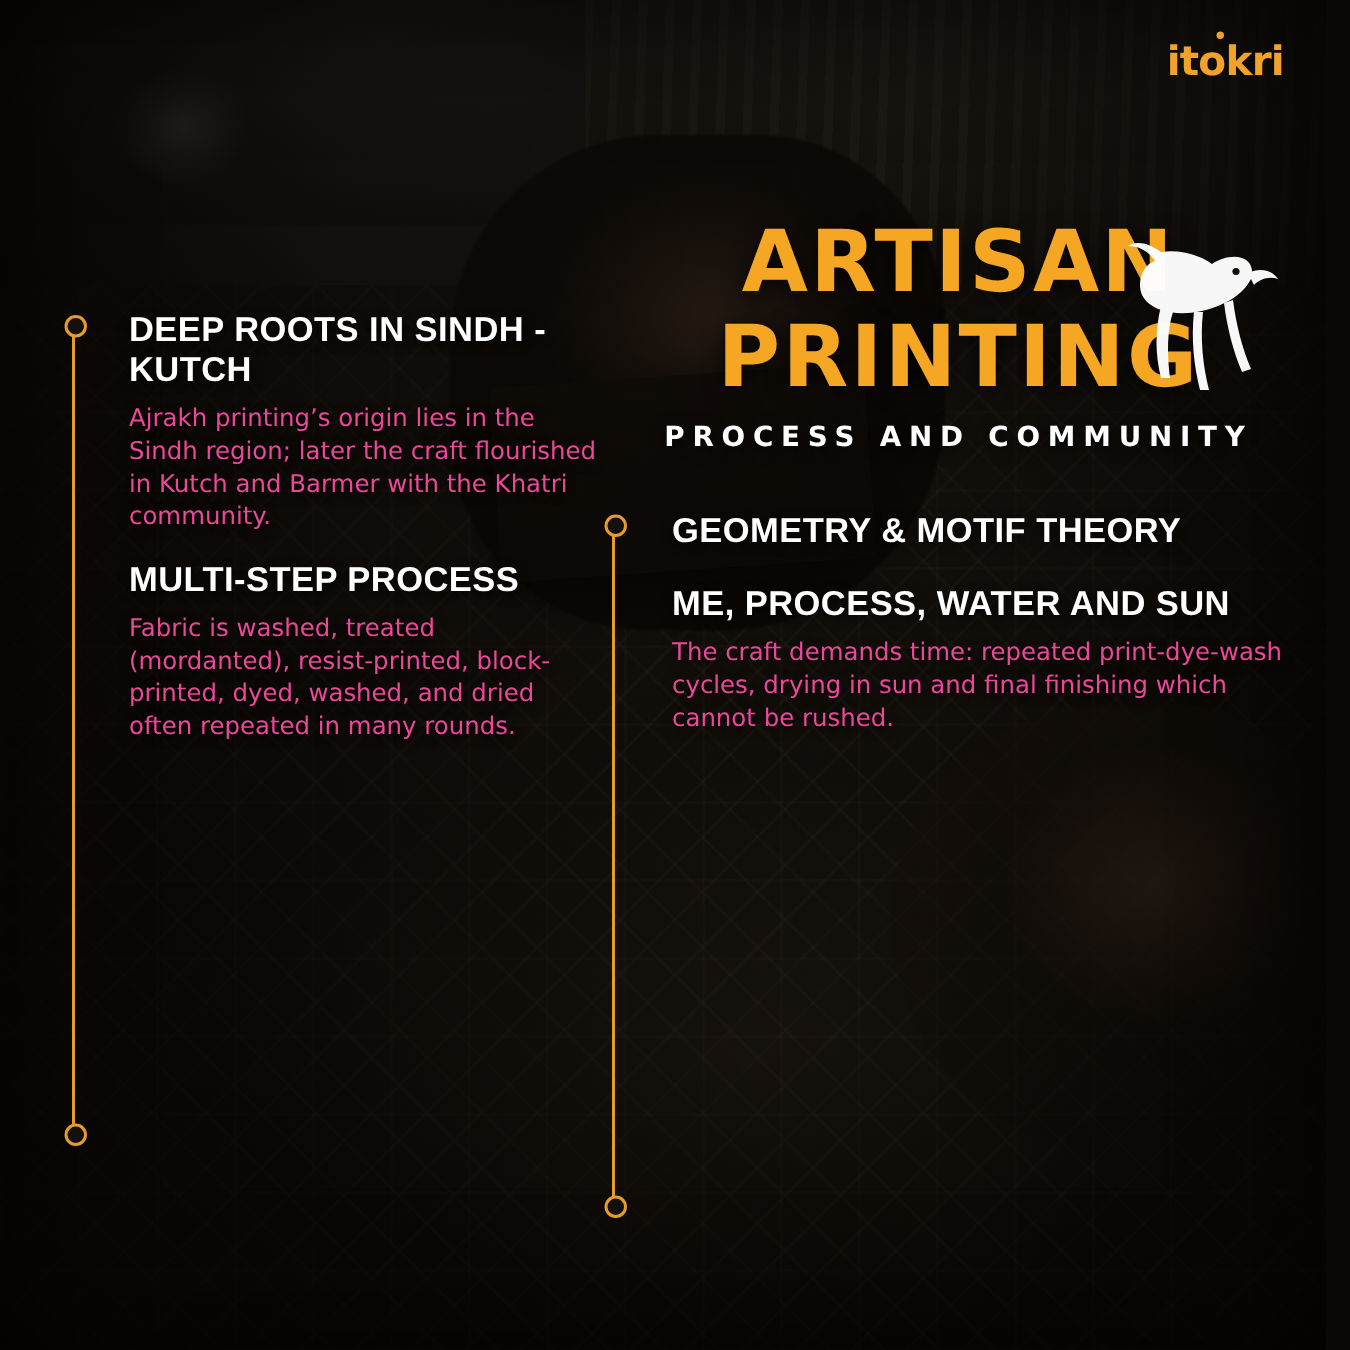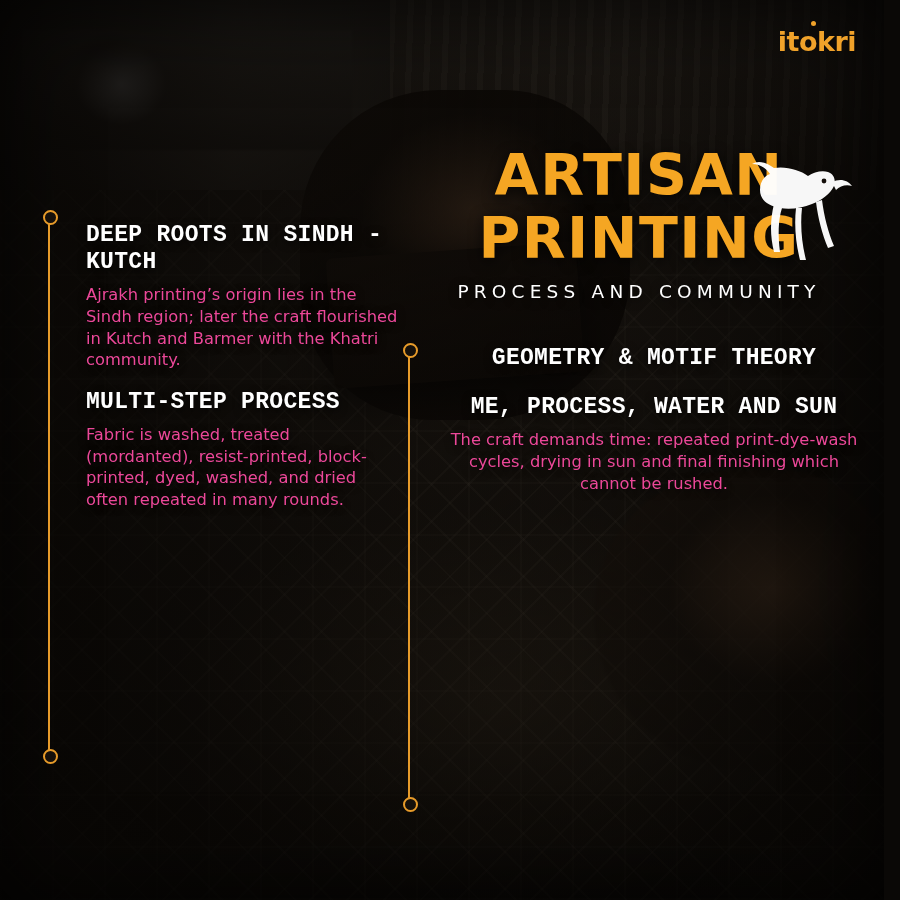--- a/index.html
+++ b/index.html
@@ -166,21 +166,21 @@
     line-height: 1.03;
     letter-spacing: 1.5px;
     color: #f5a623;
     text-shadow: 0 3px 14px rgba(0,0,0,0.75);
     margin: 0;
   }
   .title-2 { margin-top: 4px; }
   .subtitle {
     margin-top: 14px;
     font-family: "DejaVu Sans", sans-serif;
-    font-weight: 400;
+    font-weight: 700;
     font-size: 18.5px;
     letter-spacing: 5.2px;
     color: #ffffff;
     text-shadow: 0 2px 10px rgba(0,0,0,0.8);
   }
 
   
   .animal-mark {
     position: absolute;
     left: 740px;
@@ -206,31 +206,31 @@
     background: #15100b;
   }
   .node.l-top    { left: 43px;  top: 210px; }
   .node.l-bottom { left: 43px;  top: 749px; }
   .node.r-top    { left: 403px; top: 343px; }
   .node.r-bottom { left: 403px; top: 797px; }
 
   
   .col { position: absolute; }
   .col-left  { left: 86px;  top: 206px; width: 316px; }
-  .col-right { left: 448px; top: 329px; width: 412px; text-align: center; }
+  .col-right { left: 448px; top: 340px; width: 412px; }
 
   .item { margin-bottom: 18px; }
   .item-head {
-    font-family: Liberation Mono, monospace;
+    font-family: Liberation Sans, sans-serif;
     font-weight: 800;
     font-size: 23px;
     line-height: 1.18;
     color: #ffffff;
     letter-spacing: 0.3px;
-    margin: 16px 0 8px 0;
+    margin: 0 0 8px 0;
     text-shadow: 0 2px 8px rgba(0,0,0,0.8);
   }
   .item-body {
     font-family: "DejaVu Sans", sans-serif;
     font-size: 16.3px;
     line-height: 1.33;
     color: #ec4899;
     margin: 0;
     text-shadow: 0 2px 8px rgba(0,0,0,0.85);
   }

